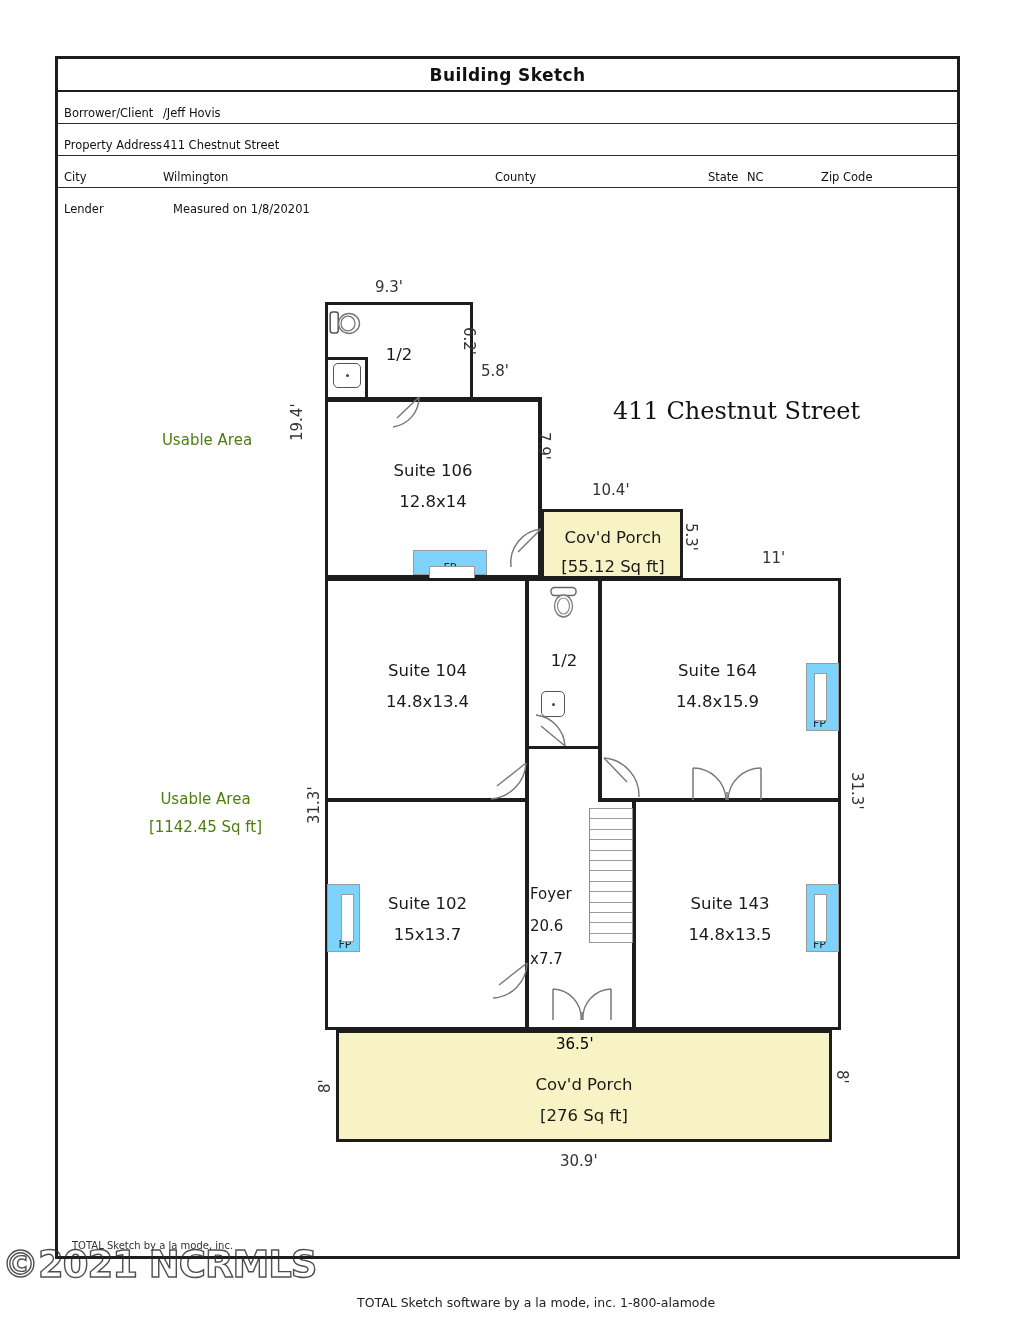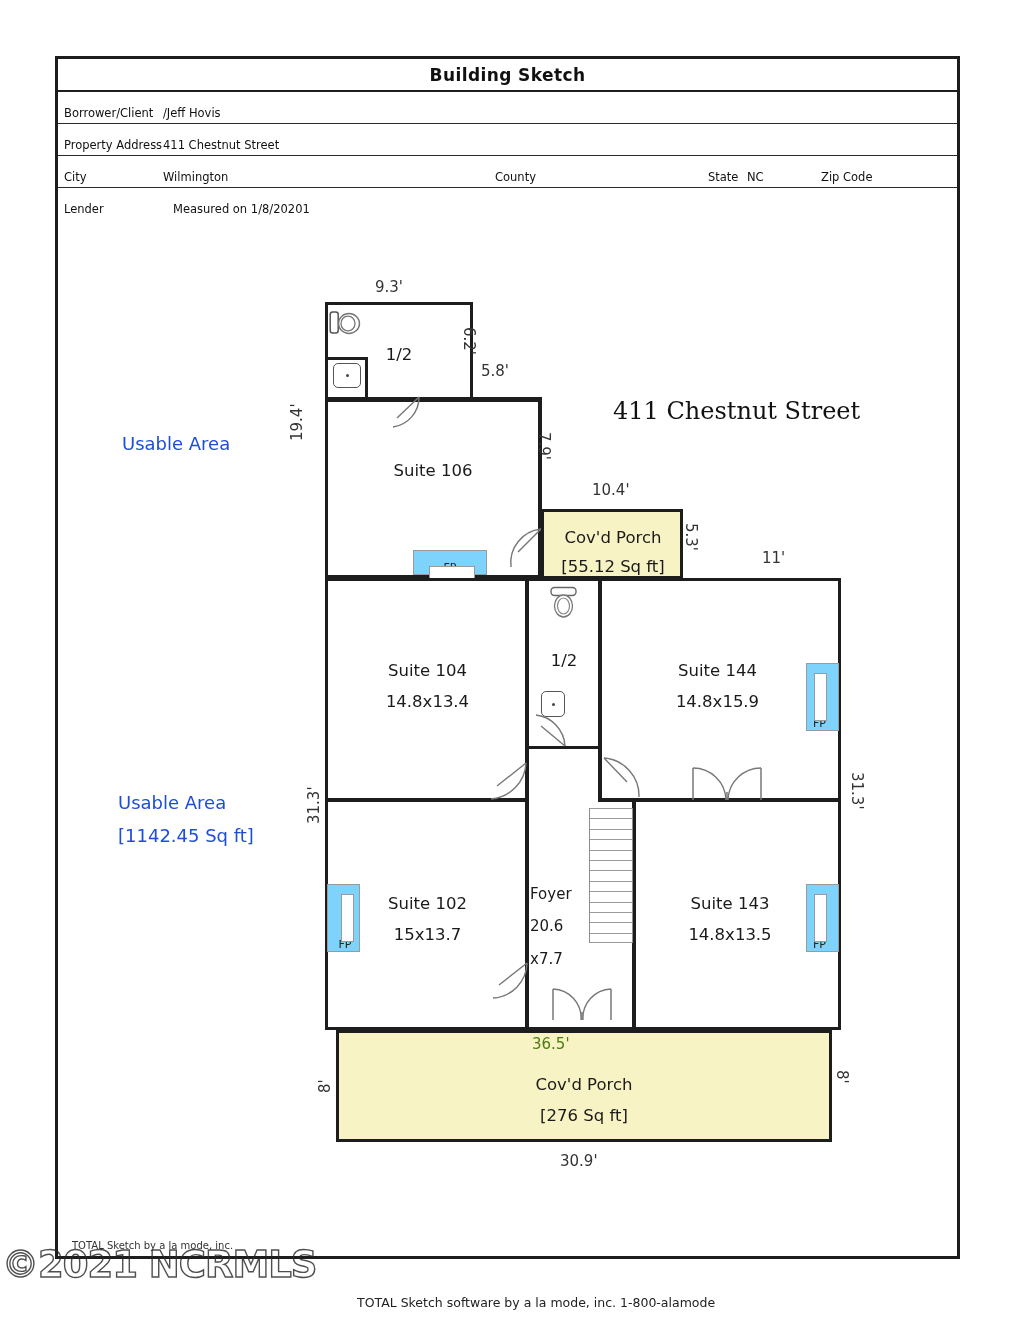--- a/index.html
+++ b/index.html
@@ -35,22 +35,22 @@
 
   .roomlabel{position:absolute;text-align:center;color:#1a1a1a;
              font-size:16.5px;line-height:1.55;white-space:nowrap;}
   .roomlabel.small{font-size:15px;}
   .roomlabel.stack{line-height:1.9;text-align:center;}
 
   .dim{position:absolute;font-size:15px;color:#333;white-space:nowrap;}
   .rot-cw{transform:rotate(90deg);}
   .rot-ccw{transform:rotate(-90deg);}
 
-  .areatag{position:absolute;text-align:left;color:#1d4ed8;
-           font-size:18px;line-height:1.85;white-space:nowrap;}
+  .areatag{position:absolute;text-align:center;color:#4d7c0f;
+           font-size:15px;line-height:1.85;white-space:nowrap;}
 
   .addr{position:absolute;font-family:"DejaVu Serif","Liberation Serif",serif;
         font-size:24px;color:#111;white-space:nowrap;}
 
   
   .fp{position:absolute;box-sizing:border-box;border:1.3px solid #9a9a9a;
       background:#7dd3fc;display:flex;align-items:flex-end;justify-content:center;
       font-size:11px;color:#222;}
 
   
@@ -147,20 +147,21 @@
 
   <div class="roomlabel" style="left:368px;top:342px;width:62px">1/2</div>
 
   <svg class="door" style="left:385px;top:396px;width:36px;height:36px" viewBox="0 0 36 36">
     <path d="M34 1 A 30 30 0 0 1 8 31" fill="none" stroke="#777" stroke-width="1.4"></path>
     <line x1="34" y1="1" x2="12" y2="22" stroke="#777" stroke-width="1.4"></line>
   </svg>
 
   <div class="roomlabel stack" style="left:343px;top:455px;width:180px">
     <div>Suite 106</div>
+    <div>12.8x14</div>
   </div>
 
   <div class="fp" style="left:413px;top:550px;width:74px;height:25px">
     <span>FP</span>
   </div>
   <div style="position:absolute;left:429px;top:566px;width:46px;height:13px;border:1.3px solid #9a9a9a;background:#fff;box-sizing:border-box"></div>
 
   <svg class="door" style="left:505px;top:527px;width:40px;height:48px" viewBox="0 0 40 48">
     <path d="M36 2 A 34 34 0 0 0 6 40" fill="none" stroke="#777" stroke-width="1.4"></path>
     <line x1="36" y1="2" x2="13" y2="25" stroke="#777" stroke-width="1.4"></line>
@@ -202,21 +203,21 @@
     <ellipse cx="15.5" cy="20" rx="6" ry="8" fill="#fff" stroke="#888" stroke-width="1.2"></ellipse>
   </svg>
   <div class="roomlabel" style="left:533px;top:648px;width:62px">1/2</div>
   <div class="sinkbox" style="left:541px;top:691px;width:24px;height:26px"></div>
   <svg class="door" style="left:531px;top:712px;width:36px;height:36px" viewBox="0 0 36 36">
     <path d="M34 34 A 33 33 0 0 0 5 3" fill="none" stroke="#777" stroke-width="1.4"></path>
     <line x1="34" y1="34" x2="10" y2="14" stroke="#777" stroke-width="1.4"></line>
   </svg>
 
   <div class="roomlabel stack" style="left:630px;top:655px;width:175px">
-    <div>Suite 144</div>
+    <div>Suite 164</div>
     <div>14.8x15.9</div>
   </div>
   <div class="fp" style="left:806px;top:663px;width:33px;height:68px">
     <span style="margin-right:6px">FP</span>
   </div>
   <div style="position:absolute;left:814px;top:673px;width:13px;height:48px;border:1.3px solid #9a9a9a;background:#fff;box-sizing:border-box"></div>
 
   <svg class="door" style="left:602px;top:756px;width:40px;height:44px" viewBox="0 0 40 44">
     <path d="M2 2 A 38 38 0 0 1 37 41" fill="none" stroke="#777" stroke-width="1.4"></path>
     <line x1="2" y1="2" x2="25" y2="26" stroke="#777" stroke-width="1.4"></line>
@@ -301,21 +302,21 @@
   <div class="dim" style="left:592px;top:481px">10.4'</div>
 
   <div class="dim rot-cw" style="left:700px;top:523px;transform-origin:0 0;">5.3'</div>
 
   <div class="dim" style="left:762px;top:549px">11'</div>
 
   <div class="dim rot-ccw" style="left:305px;top:824px;transform-origin:0 0;">31.3'</div>
 
   <div class="dim rot-cw" style="left:866px;top:772px;transform-origin:0 0;">31.3'</div>
 
-  <div class="dim" style="left:532px;top:1035px;color:#4d7c0f">36.5'</div>
+  <div class="dim" style="left:556px;top:1035px;color:#000000">36.5'</div>
 
   <div class="dim rot-ccw" style="left:316px;top:1093px;transform-origin:0 0;">8'</div>
 
   <div class="dim rot-cw" style="left:851px;top:1070px;transform-origin:0 0;">8'</div>
 
   <div class="dim" style="left:560px;top:1152px">30.9'</div>
 
 </div>
 
 <div class="footnote" style="left:72px;top:1240px">TOTAL Sketch by a la mode, inc.</div>

